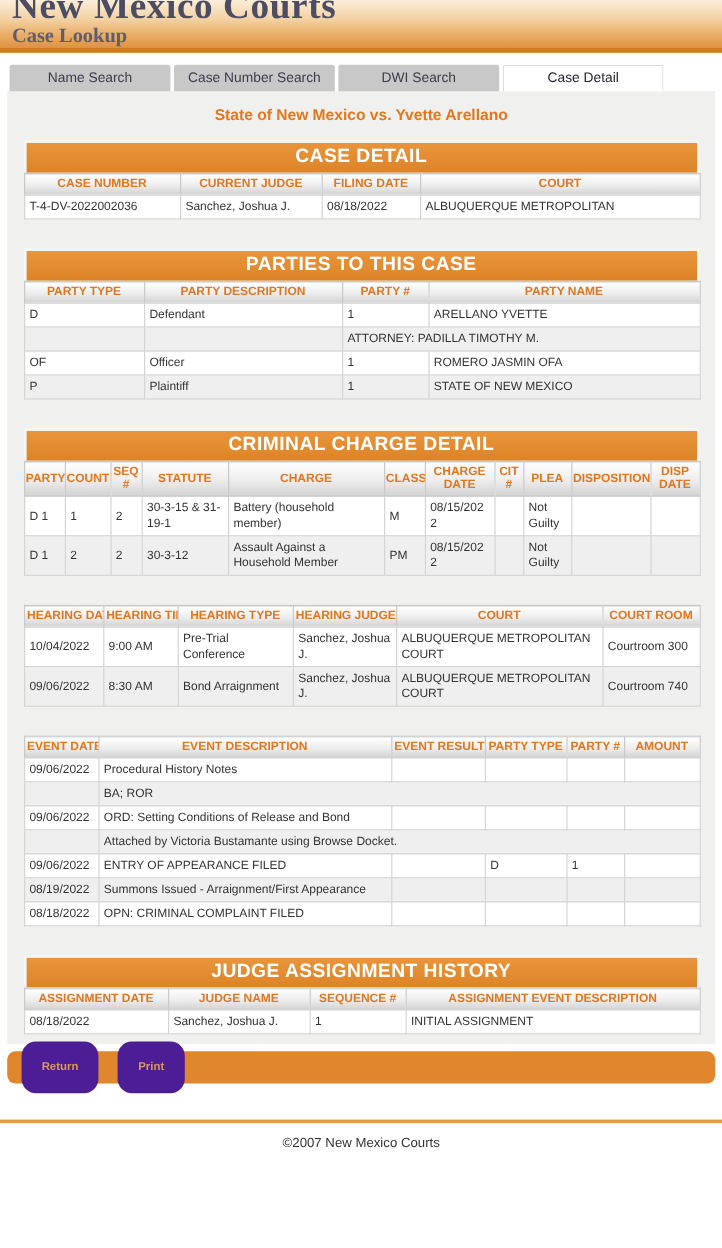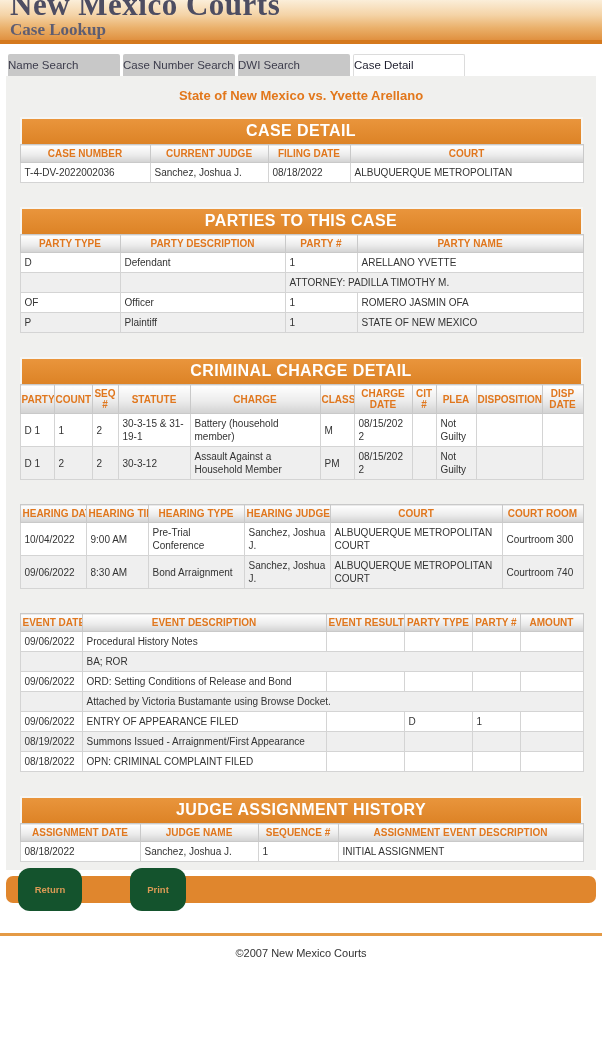--- a/index.html
+++ b/index.html
@@ -23,21 +23,21 @@
   }
   .site-subtitle {
     font-family:"Liberation Serif", serif;
     font-size:17px; font-weight:bold; color:#5D5D72;
     margin-top:-3px;
   }
 
   
   .tabs { display:flex; gap:3px; margin:10px 0 0 8px; height:22px; }
   .tab {
-    width:112px; line-height:22px;
+    width:134px; text-align:center; line-height:22px;
     font-size:11.5px; color:#3C3C4C; background:#C8C8C8;
     border-radius:2px 2px 0 0; cursor:pointer;
     white-space:nowrap; overflow:hidden;
   }
   .tab.active {
     background:#FFFFFF; border:1px solid #DCDCDC; border-bottom:none;
     line-height:20px; color:#1E1E2E;
   }
 
   
@@ -71,26 +71,26 @@
   }
   tr.alt td { background:#EFEFEF; }
   table.wrap-head th { white-space:normal; padding:3px 1px; }
 
   
   .btn-bar {
     margin:6px 6px 0; height:27px; background:#E0862D; border-radius:7px;
     display:flex; align-items:center; gap:16px; padding-left:12px;
   }
   .pill {
-    background:#14532d; color:#DB9A55; border:none; border-radius:12px;
+    background:#4c1d95; color:#DB9A55; border:none; border-radius:12px;
     font-family:"Liberation Sans", sans-serif;
     font-size:9.5px; font-weight:bold; width:64px; padding:16px 0;
     text-align:center; cursor:pointer;
   }
-  .pill.small { width:56px;margin-left:32px; }
+  .pill.small { width:56px; }
 
   
   .footer-rule { border:none; border-top:3px solid #E49A45; margin:30px 0 0; }
   .footer-text { text-align:center; font-size:11px; color:#333; padding:11px 0; }
 </style>
 </head>
 <body>
 
 <div class="site-header">
   <div class="site-title">New Mexico Courts</div>

